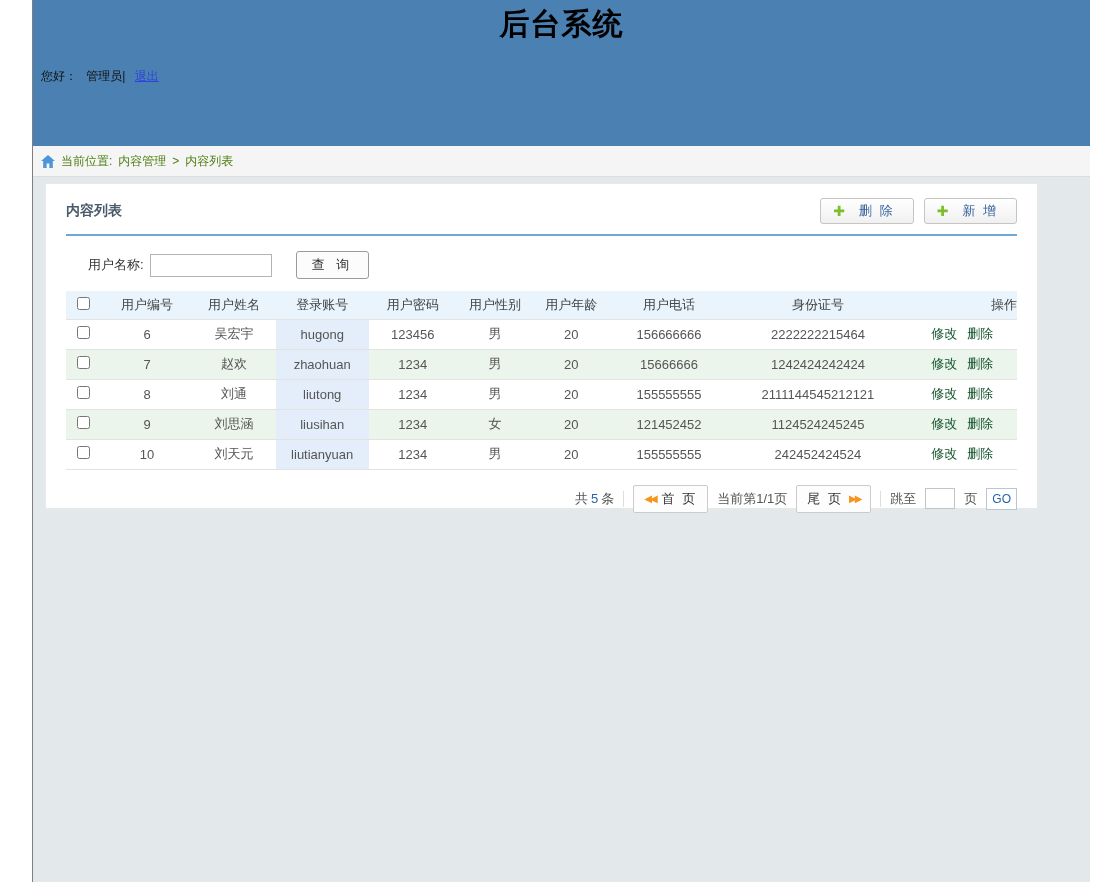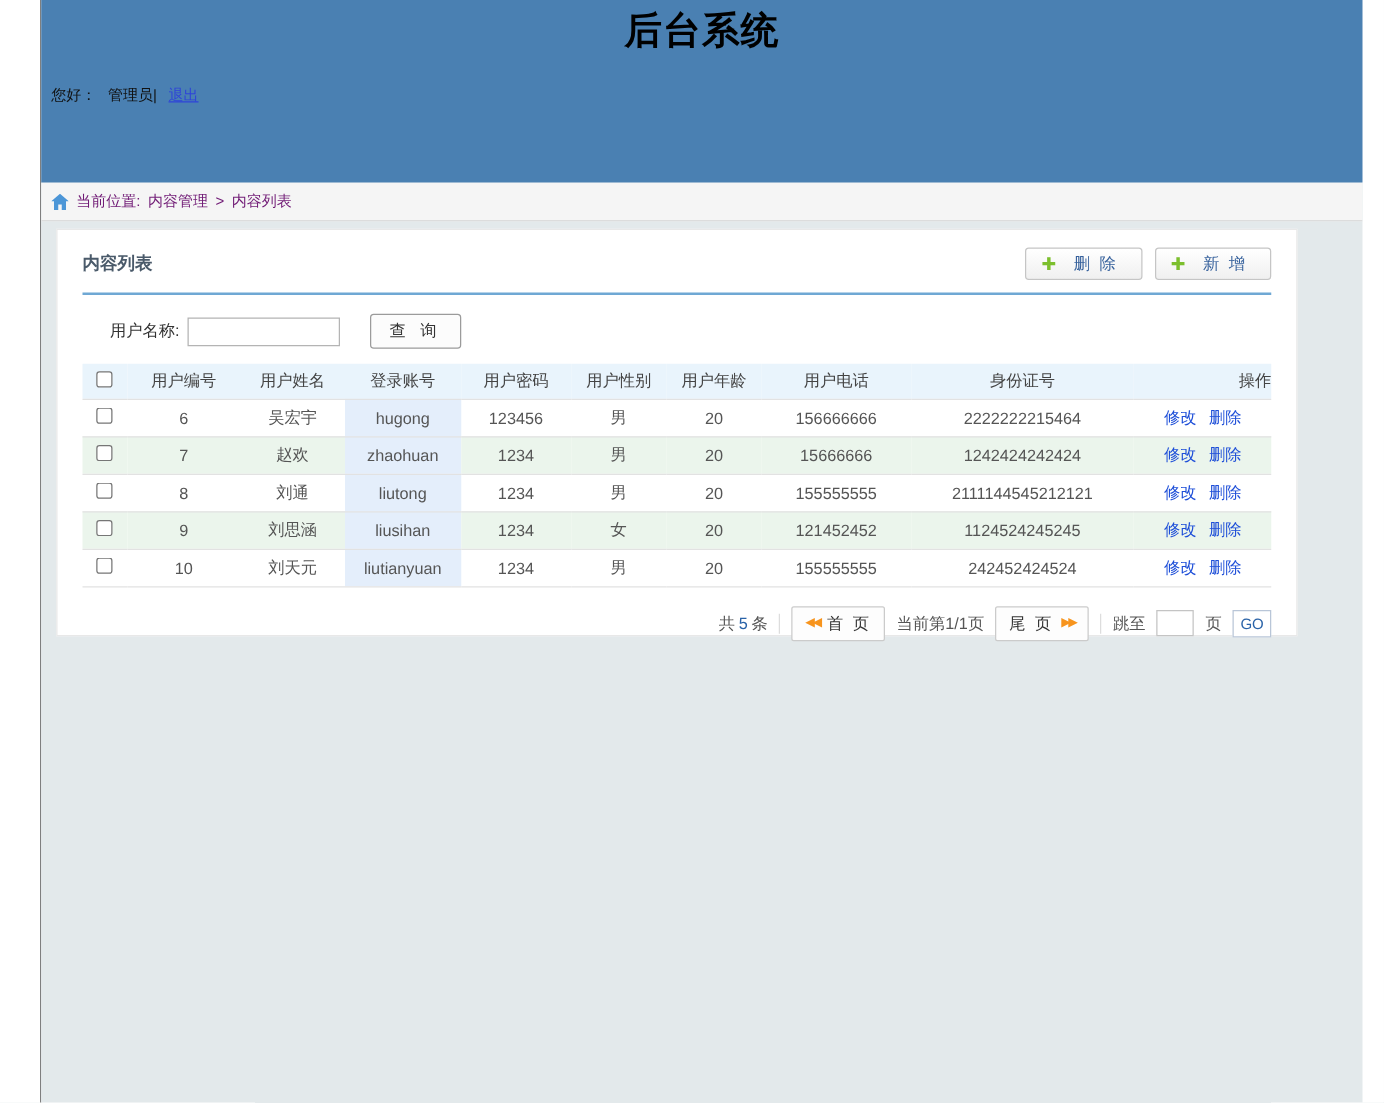--- a/index.html
+++ b/index.html
@@ -21,21 +21,21 @@
   .sidebar { width:130px; background:#fff; border-right:1px solid #9aa0a3; padding-top:16px; flex:none; }
   .side-btn { width:100px; height:21px; margin:0 auto 5px auto; background:#87cefa;
               display:flex; align-items:center; justify-content:center;
               font-size:13px; color:#3535d0; cursor:pointer; }
   .side-btn.visited { color:#8033b0; }
 
   .main { flex:1; background:#e3e9eb; overflow:hidden; }
 
   
   .breadcrumb { height:31px; background:#f5f5f5; border-bottom:1px solid #dcdcdc;
-                display:flex; align-items:center; padding-left:8px; font-size:12px; color:#701a75; gap:6px; }
+                display:flex; align-items:center; padding-left:8px; font-size:12px; color:#4d7c0f; gap:6px; }
   .home-icon { width:14px; height:13px; flex:none; }
 
   
   .card { margin:6px 52px 0 12px; background:#fff; border:1px solid #e8e8e8;
           height:326px; padding:14px 20px 0 20px; }
   .card-head { display:flex; justify-content:space-between; align-items:center; }
   .card-title { font-size:14px; font-weight:bold; color:#4a5a6a; }
   .head-btns { display:flex; gap:10px; }
   .tool-btn { display:flex; align-items:center; gap:14px; padding:3px 18px 3px 12px;
               border:1px solid #c5c5c5; border-radius:3px; background:linear-gradient(#ffffff,#f0f0f0);
@@ -51,21 +51,21 @@
 
   
   table { width:100%; border-collapse:collapse; font-size:13px; color:#555; text-align:center; }
   thead tr { background:#e9f4fc; }
   th { height:28px; font-weight:normal; color:#444; }
   td { height:30px; border-bottom:1px solid #e2e2e2; }
   thead tr th { border-bottom:1px solid #e2e2e2; }
   tr.alt td { background:#ebf5ec; }
   td.col-login { background:#e4eefb; }
   tr.alt td.col-login { background:#e4eefb; }
-  .ops a { color:#1d4ed8; text-decoration:none; margin:4px 5px; cursor:pointer;text-align:center; }
+  .ops a { color:#14532d; text-decoration:none; margin:4px 5px; cursor:pointer;text-align:center; }
   input[type=checkbox] { width:13px; height:13px; cursor:pointer; }
   .col-check { width:30px; } .col-id { width:76px; } .col-name { width:70px; }
   .col-acc { width:78px; } .col-pwd { width:74px; } .col-sex { width:64px; }
   .col-age { width:64px; } .col-tel { width:100px;margin-top:18px; } .col-card { width:150px; } .col-op { width:92px;text-align:right; }
 
   
   .pager { display:flex; align-items:center; justify-content:flex-end; gap:9px;
            margin-top:15px; font-size:13px; color:#555; }
   .pager .count-num { color:#2a63a8; margin:0 3px; }
   .pg-divider { width:1px; height:16px; background:#ddd; }

